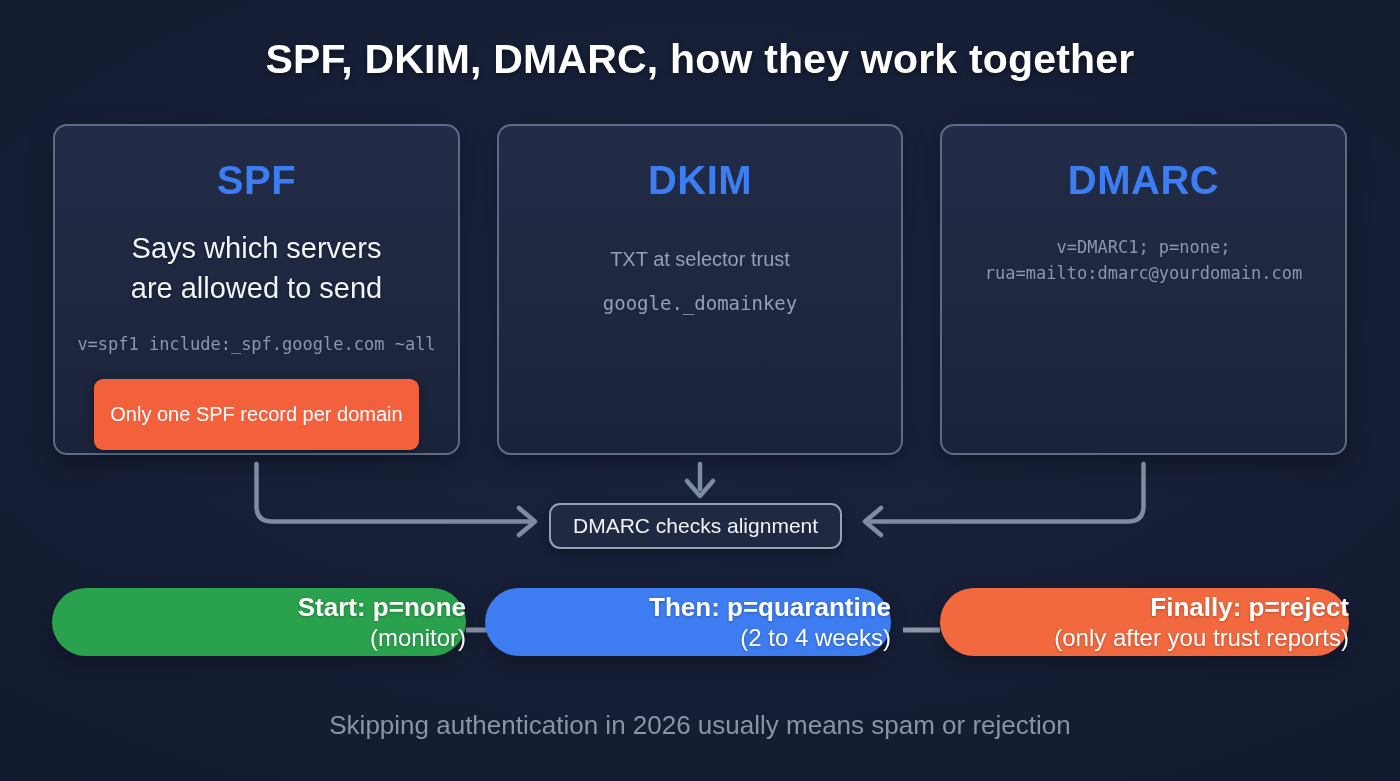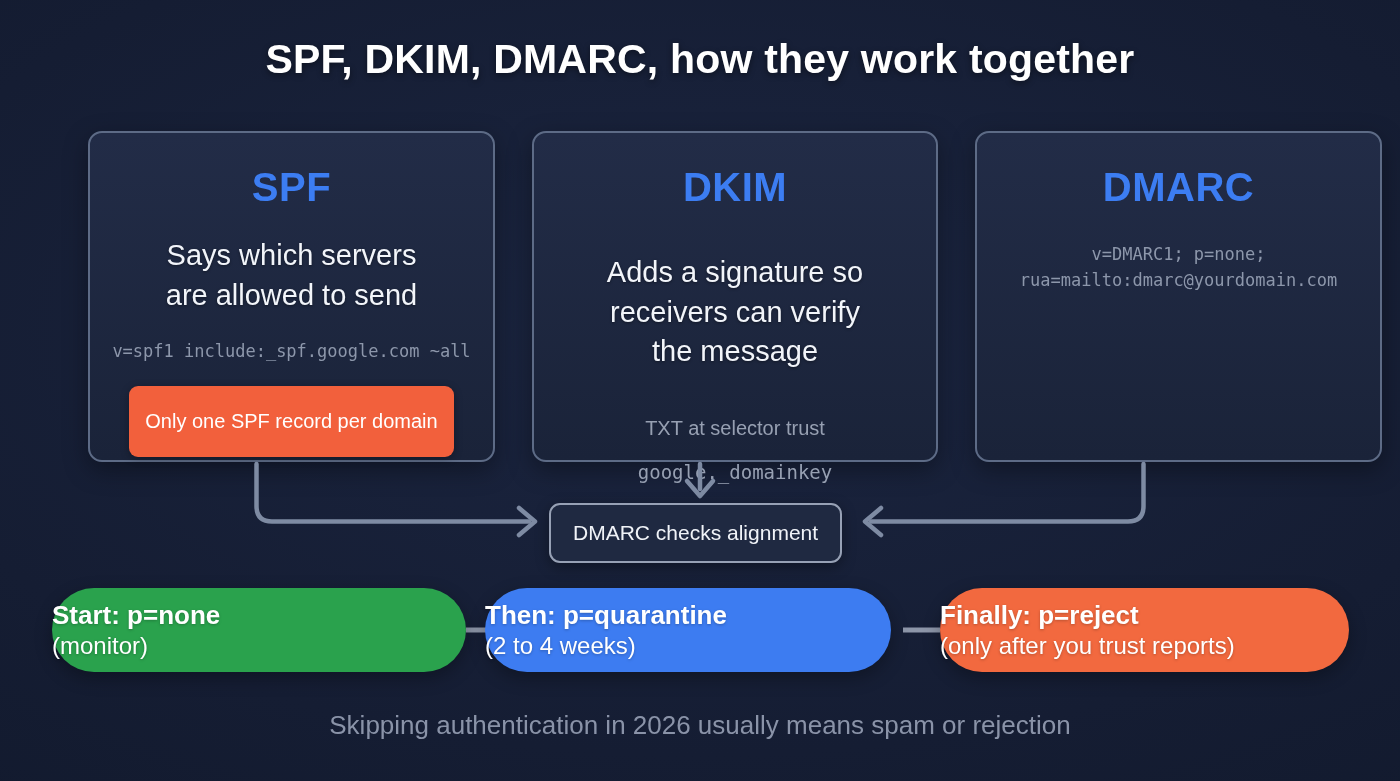--- a/index.html
+++ b/index.html
@@ -9,25 +9,25 @@
     font-family:"Liberation Sans", sans-serif;
     -webkit-font-smoothing:antialiased;
   }
   .title{
     position:absolute;top:36px;left:0;width:100%;
     text-align:center;color:#ffffff;font-size:41px;font-weight:800;
     letter-spacing:0.2px;text-shadow:0 2px 6px rgba(0,0,0,.45);
   }
   
   .card{
-    position:absolute;top:131px;height:331px;box-sizing:border-box;
+    position:absolute;top:124px;height:331px;box-sizing:border-box;
     background:linear-gradient(180deg,#222c47 0%,#1a2339 100%);
     border:2px solid #5d6b86;border-radius:14px;
     box-shadow:0 8px 24px rgba(0,0,0,.35);
-    display:flex;flex-direction:column;align-items:center;text-align:center;margin-left:35px;
+    display:flex;flex-direction:column;align-items:center;text-align:center;
   }
   .card.spf{left:53px;width:407px;}
   .card.dkim{left:497px;width:406px;gap:17px;}
   .card.dmarc{left:940px;width:407px;}
   .card-heading{margin-top:32px;font-size:40px;font-weight:800;letter-spacing:.5px;}
   .card-desc{
     margin-top:26px;font-size:29px;color:#f2f5fa;line-height:1.37;
     white-space:pre-line;font-weight:400;text-shadow:0 1px 3px rgba(0,0,0,.4);
   }
   .card-code{
@@ -43,30 +43,30 @@
   }
   .dkim-note{margin-top:26px;color:#97a0b2;font-size:20px;line-height:1.3;}
   .dkim-note-code{
     margin-top:3px;font-family:"DejaVu Sans Mono", monospace;
     color:#97a0b2;font-size:19px;
   }
   
   .connectors{position:absolute;left:0;top:0;width:1400px;height:781px;pointer-events:none;}
   
   .align-box{
-    position:absolute;left:549px;top:503px;height:60px;box-sizing:border-box;
+    position:absolute;left:549px;top:503px;height:46px;box-sizing:border-box;
     display:flex;align-items:center;justify-content:center;
     padding:0 22px;border:2.5px solid #97a1b5;border-radius:11px;
     background:#1f2941;color:#f0f3f8;font-size:21px;
     box-shadow:0 4px 14px rgba(0,0,0,.35);
   }
   
   .pill{
-    position:absolute;top:588px;height:84px;border-radius:42px;box-sizing:border-box;
-    display:flex;flex-direction:column;align-items:flex-start;justify-content:center;
+    position:absolute;top:588px;height:68px;border-radius:42px;box-sizing:border-box;
+    display:flex;flex-direction:column;align-items:flex-end;justify-content:center;
     color:#ffffff;box-shadow:0 6px 18px rgba(0,0,0,.3);
   }
   .pill-title{font-size:26px;font-weight:700;line-height:1.25;text-shadow:0 1px 3px rgba(0,0,0,.25);}
   .pill-sub{font-size:24px;font-weight:400;line-height:1.25;text-shadow:0 1px 3px rgba(0,0,0,.25);}
   .pill.p1{left:52px;width:414px;}
   .pill.p2{left:485px;width:406px;}
   .pill.p3{left:940px;width:409px;}
   
   .footer-note{
     position:absolute;top:710px;left:0;width:100%;text-align:center;
@@ -83,23 +83,20 @@
   <div class="card spf">
     <div class="card-heading" style="color: rgb(60, 125, 242);">SPF</div>
     <div class="card-desc">Says which servers
 are allowed to send</div>
     <div class="card-code">v=spf1 include:_spf.google.com ~all</div>
     <div class="badge" style="background: rgb(242, 96, 60);">Only one SPF record per domain</div>
   </div>
 
   <div class="card dkim">
     <div class="card-heading" style="color: rgb(60, 125, 242);">DKIM</div>
-    <div class="card-desc">Adds a signature so
-receivers can verify
-the message</div>
     <div class="dkim-note">TXT at selector trust</div>
     <div class="dkim-note-code">google._domainkey</div>
   </div>
 
   <div class="card dmarc">
     <div class="card-heading" style="color: rgb(60, 125, 242);">DMARC</div>
     <div class="card-code">v=DMARC1; p=none;
 rua=mailto:dmarc@yourdomain.com</div>
   </div>
 

